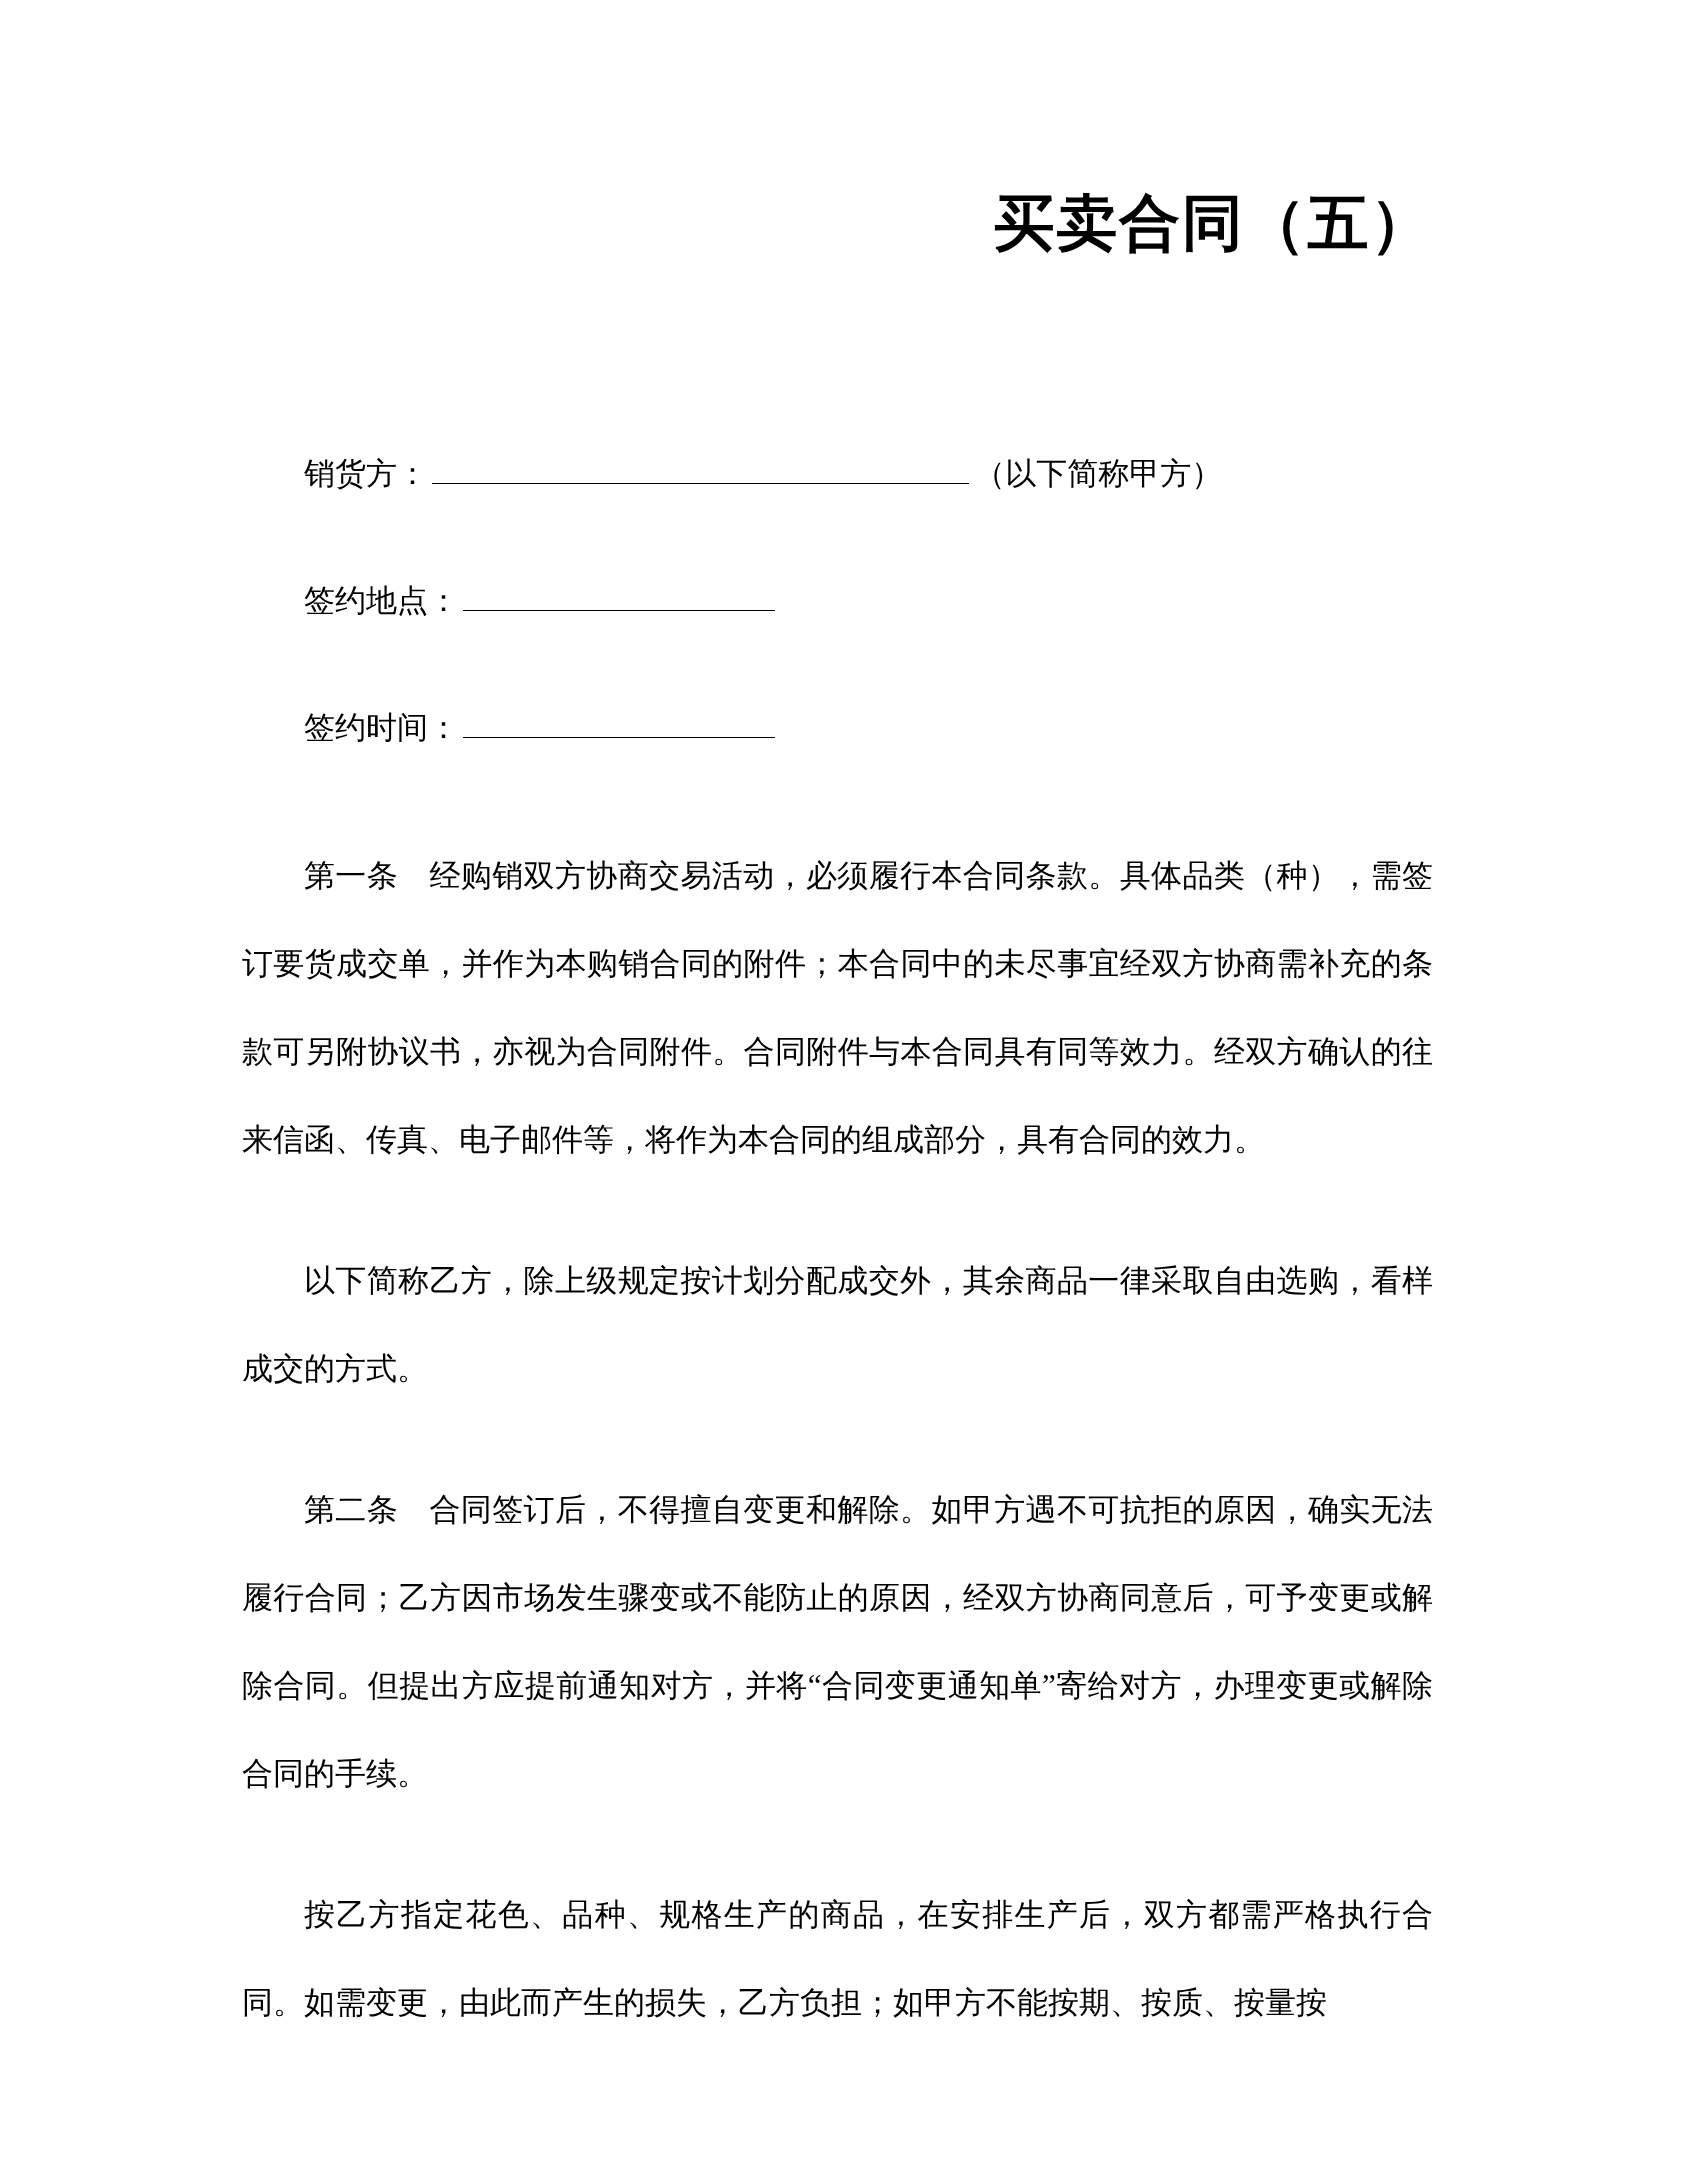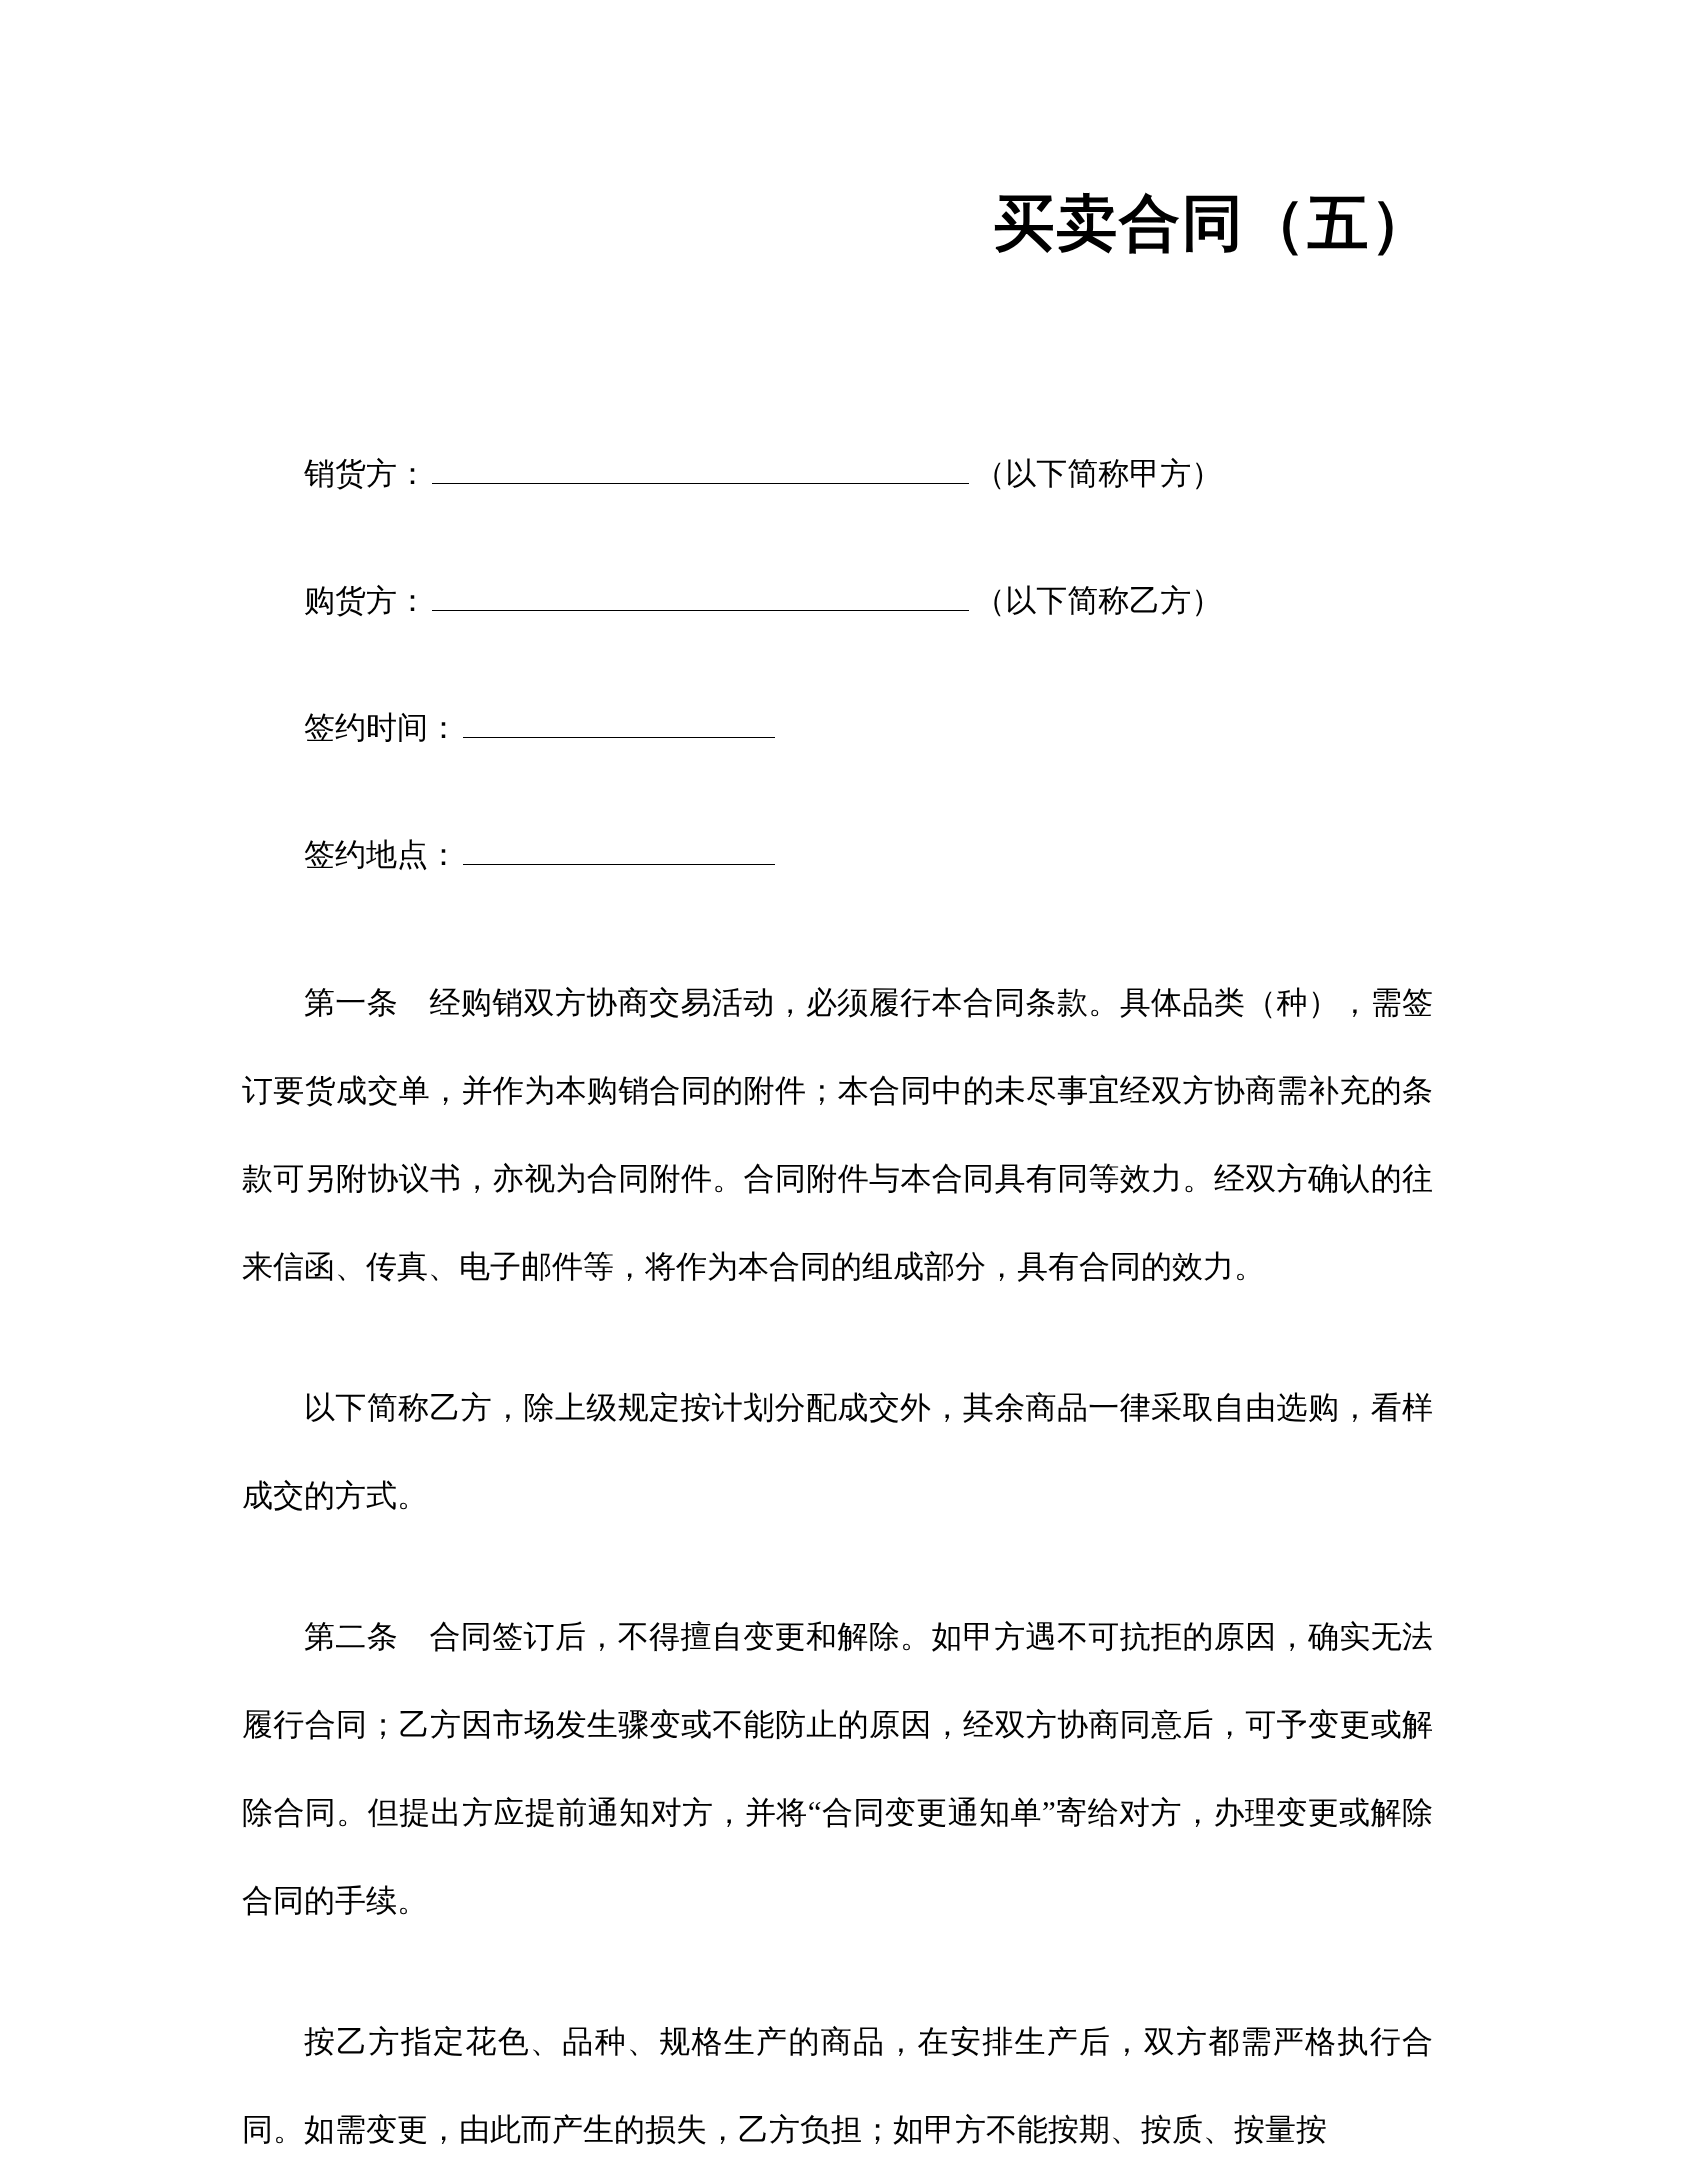--- a/index.html
+++ b/index.html
@@ -71,30 +71,27 @@
 <div class="page">
 
   <h1 class="doc-title">买卖合同（五）</h1>
 
   <div class="fields">
 
     <div class="field-row">
       <span class="field-label">销货方：</span><span class="blank-line blank-long"></span><span class="field-suffix">（以下简称甲方）</span>
     </div>
 
+
     <div class="field-row">
-      <span class="field-label">购货方：</span><span class="blank-line blank-long"></span><span class="field-suffix">（以下简称乙方）</span>
+      <span class="field-label">签约地点：</span><span class="blank-line blank-short"></span>
     </div>
 
     <div class="field-row">
       <span class="field-label">签约时间：</span><span class="blank-line blank-short"></span>
-    </div>
-
-    <div class="field-row">
-      <span class="field-label">签约地点：</span><span class="blank-line blank-short"></span>
     </div>
 
   </div>
 
   <div class="paragraphs">
     <p class="para">第一条　经购销双方协商交易活动，必须履行本合同条款。具体品类（种），需签订要货成交单，并作为本购销合同的附件；本合同中的未尽事宜经双方协商需补充的条款可另附协议书，亦视为合同附件。合同附件与本合同具有同等效力。经双方确认的往来信函、传真、电子邮件等，将作为本合同的组成部分，具有合同的效力。</p>
     <p class="para">以下简称乙方，除上级规定按计划分配成交外，其余商品一律采取自由选购，看样成交的方式。</p>
     <p class="para">第二条　合同签订后，不得擅自变更和解除。如甲方遇不可抗拒的原因，确实无法履行合同；乙方因市场发生骤变或不能防止的原因，经双方协商同意后，可予变更或解除合同。但提出方应提前通知对方，并将“合同变更通知单”寄给对方，办理变更或解除合同的手续。</p>
     <p class="para">按乙方指定花色、品种、规格生产的商品，在安排生产后，双方都需严格执行合同。如需变更，由此而产生的损失，乙方负担；如甲方不能按期、按质、按量按</p>
   </div>

